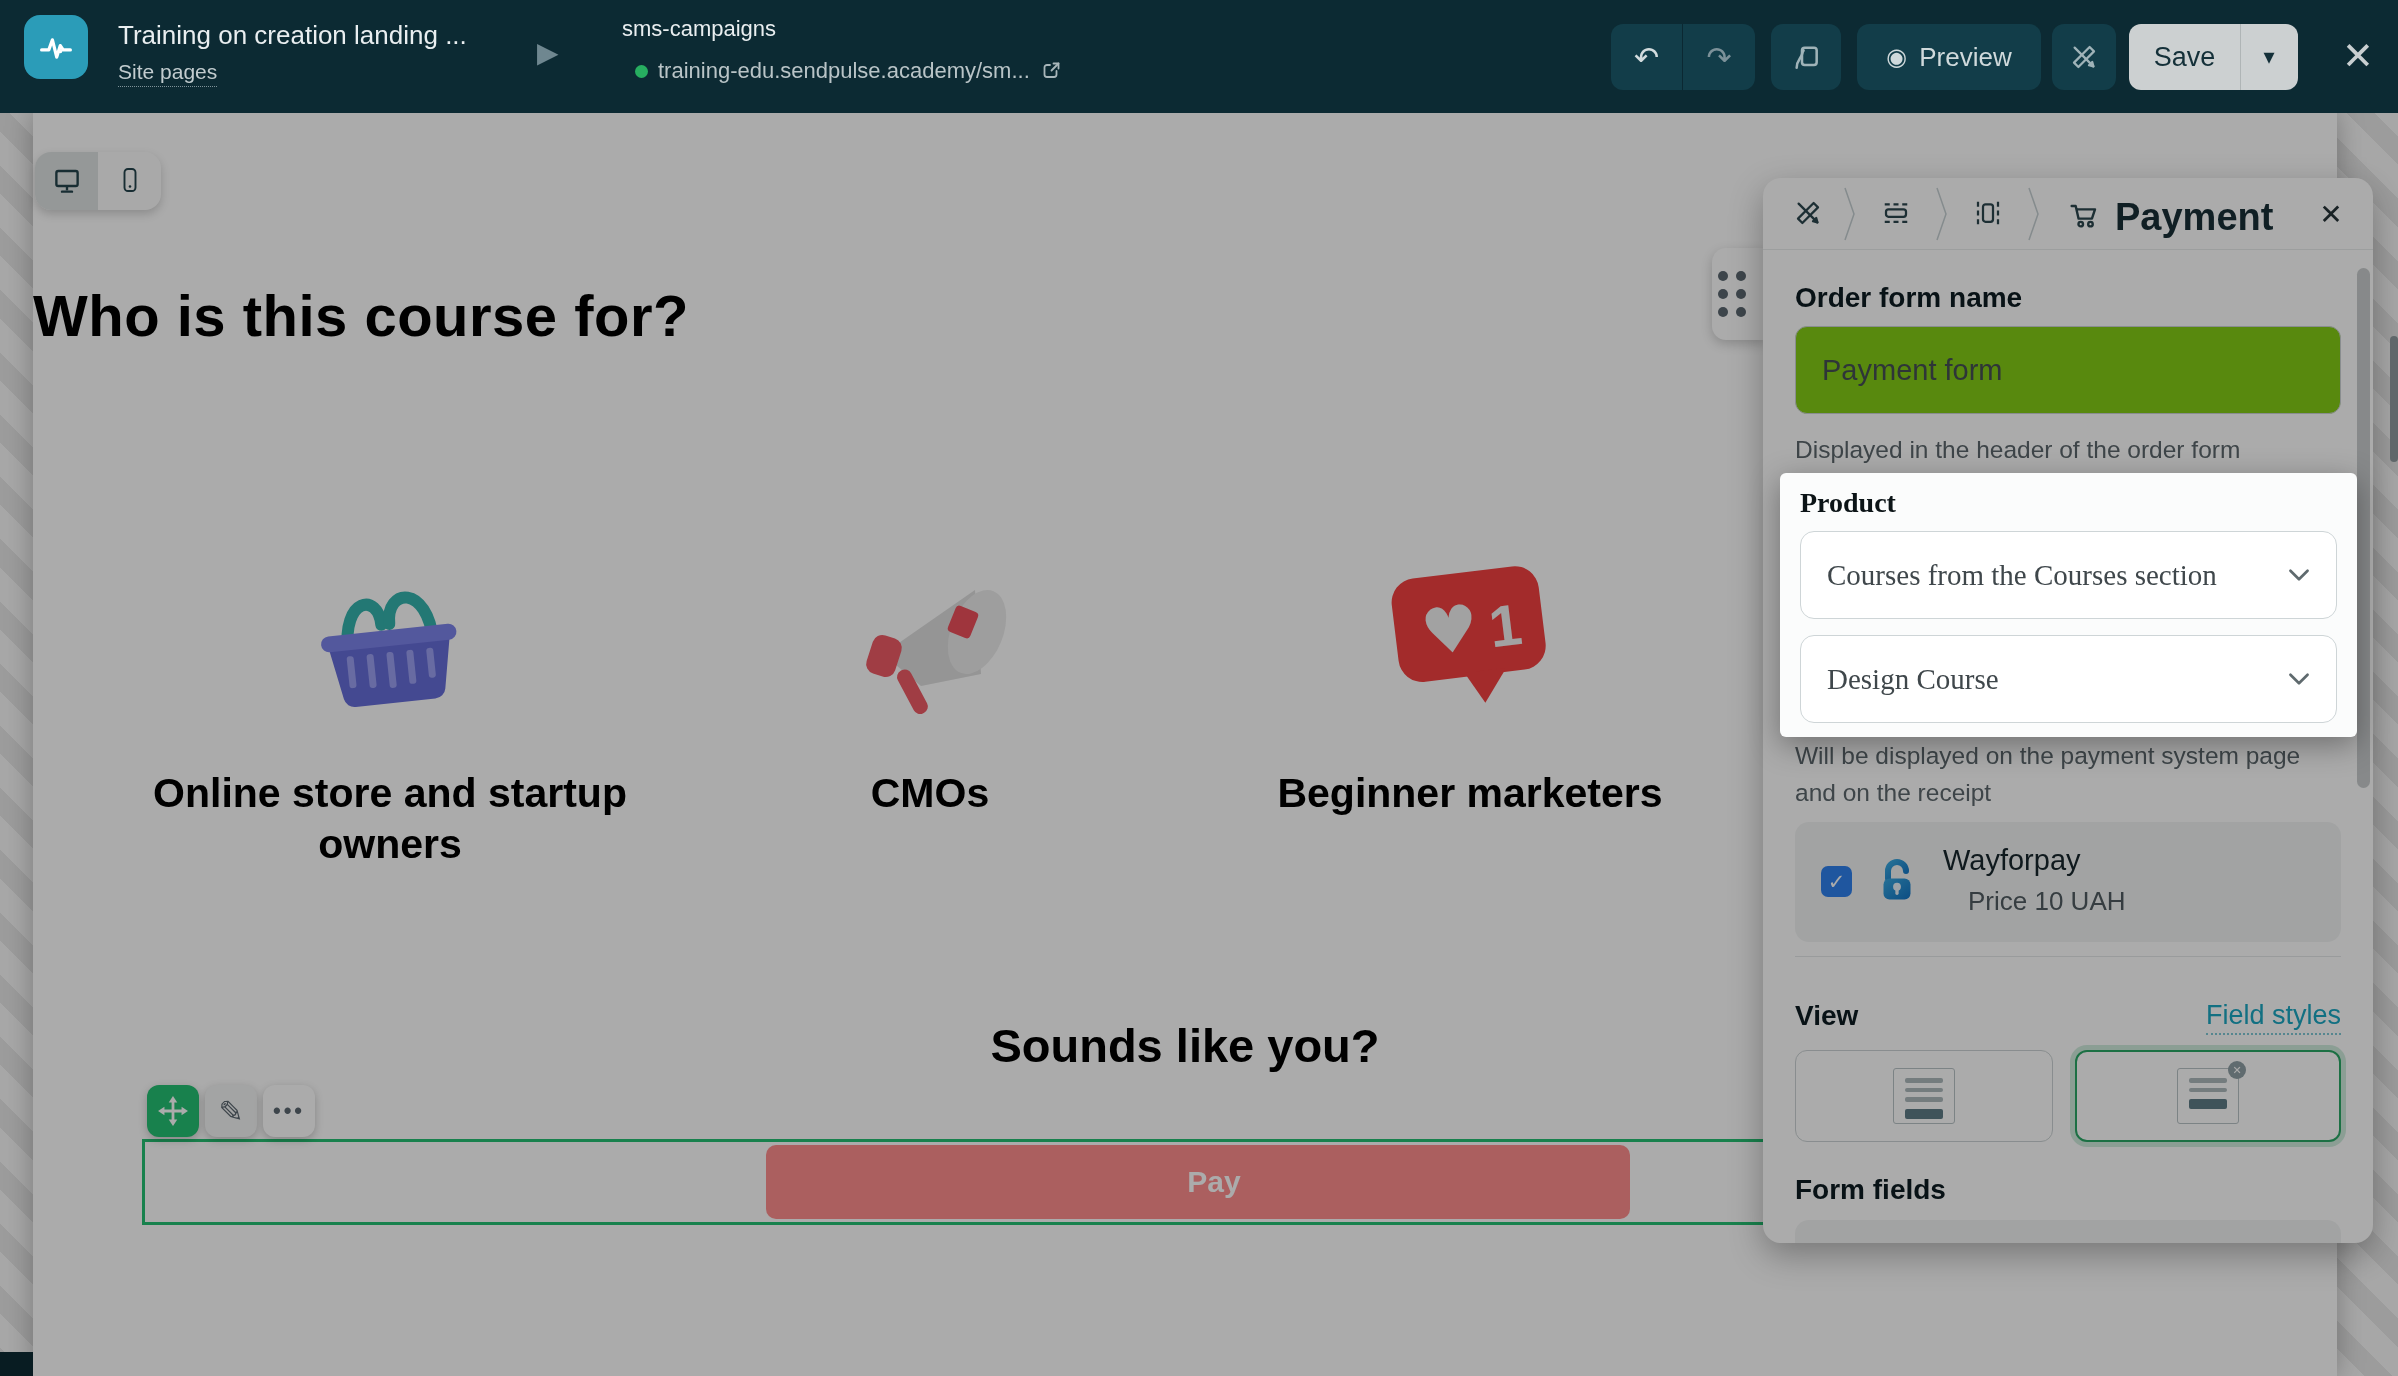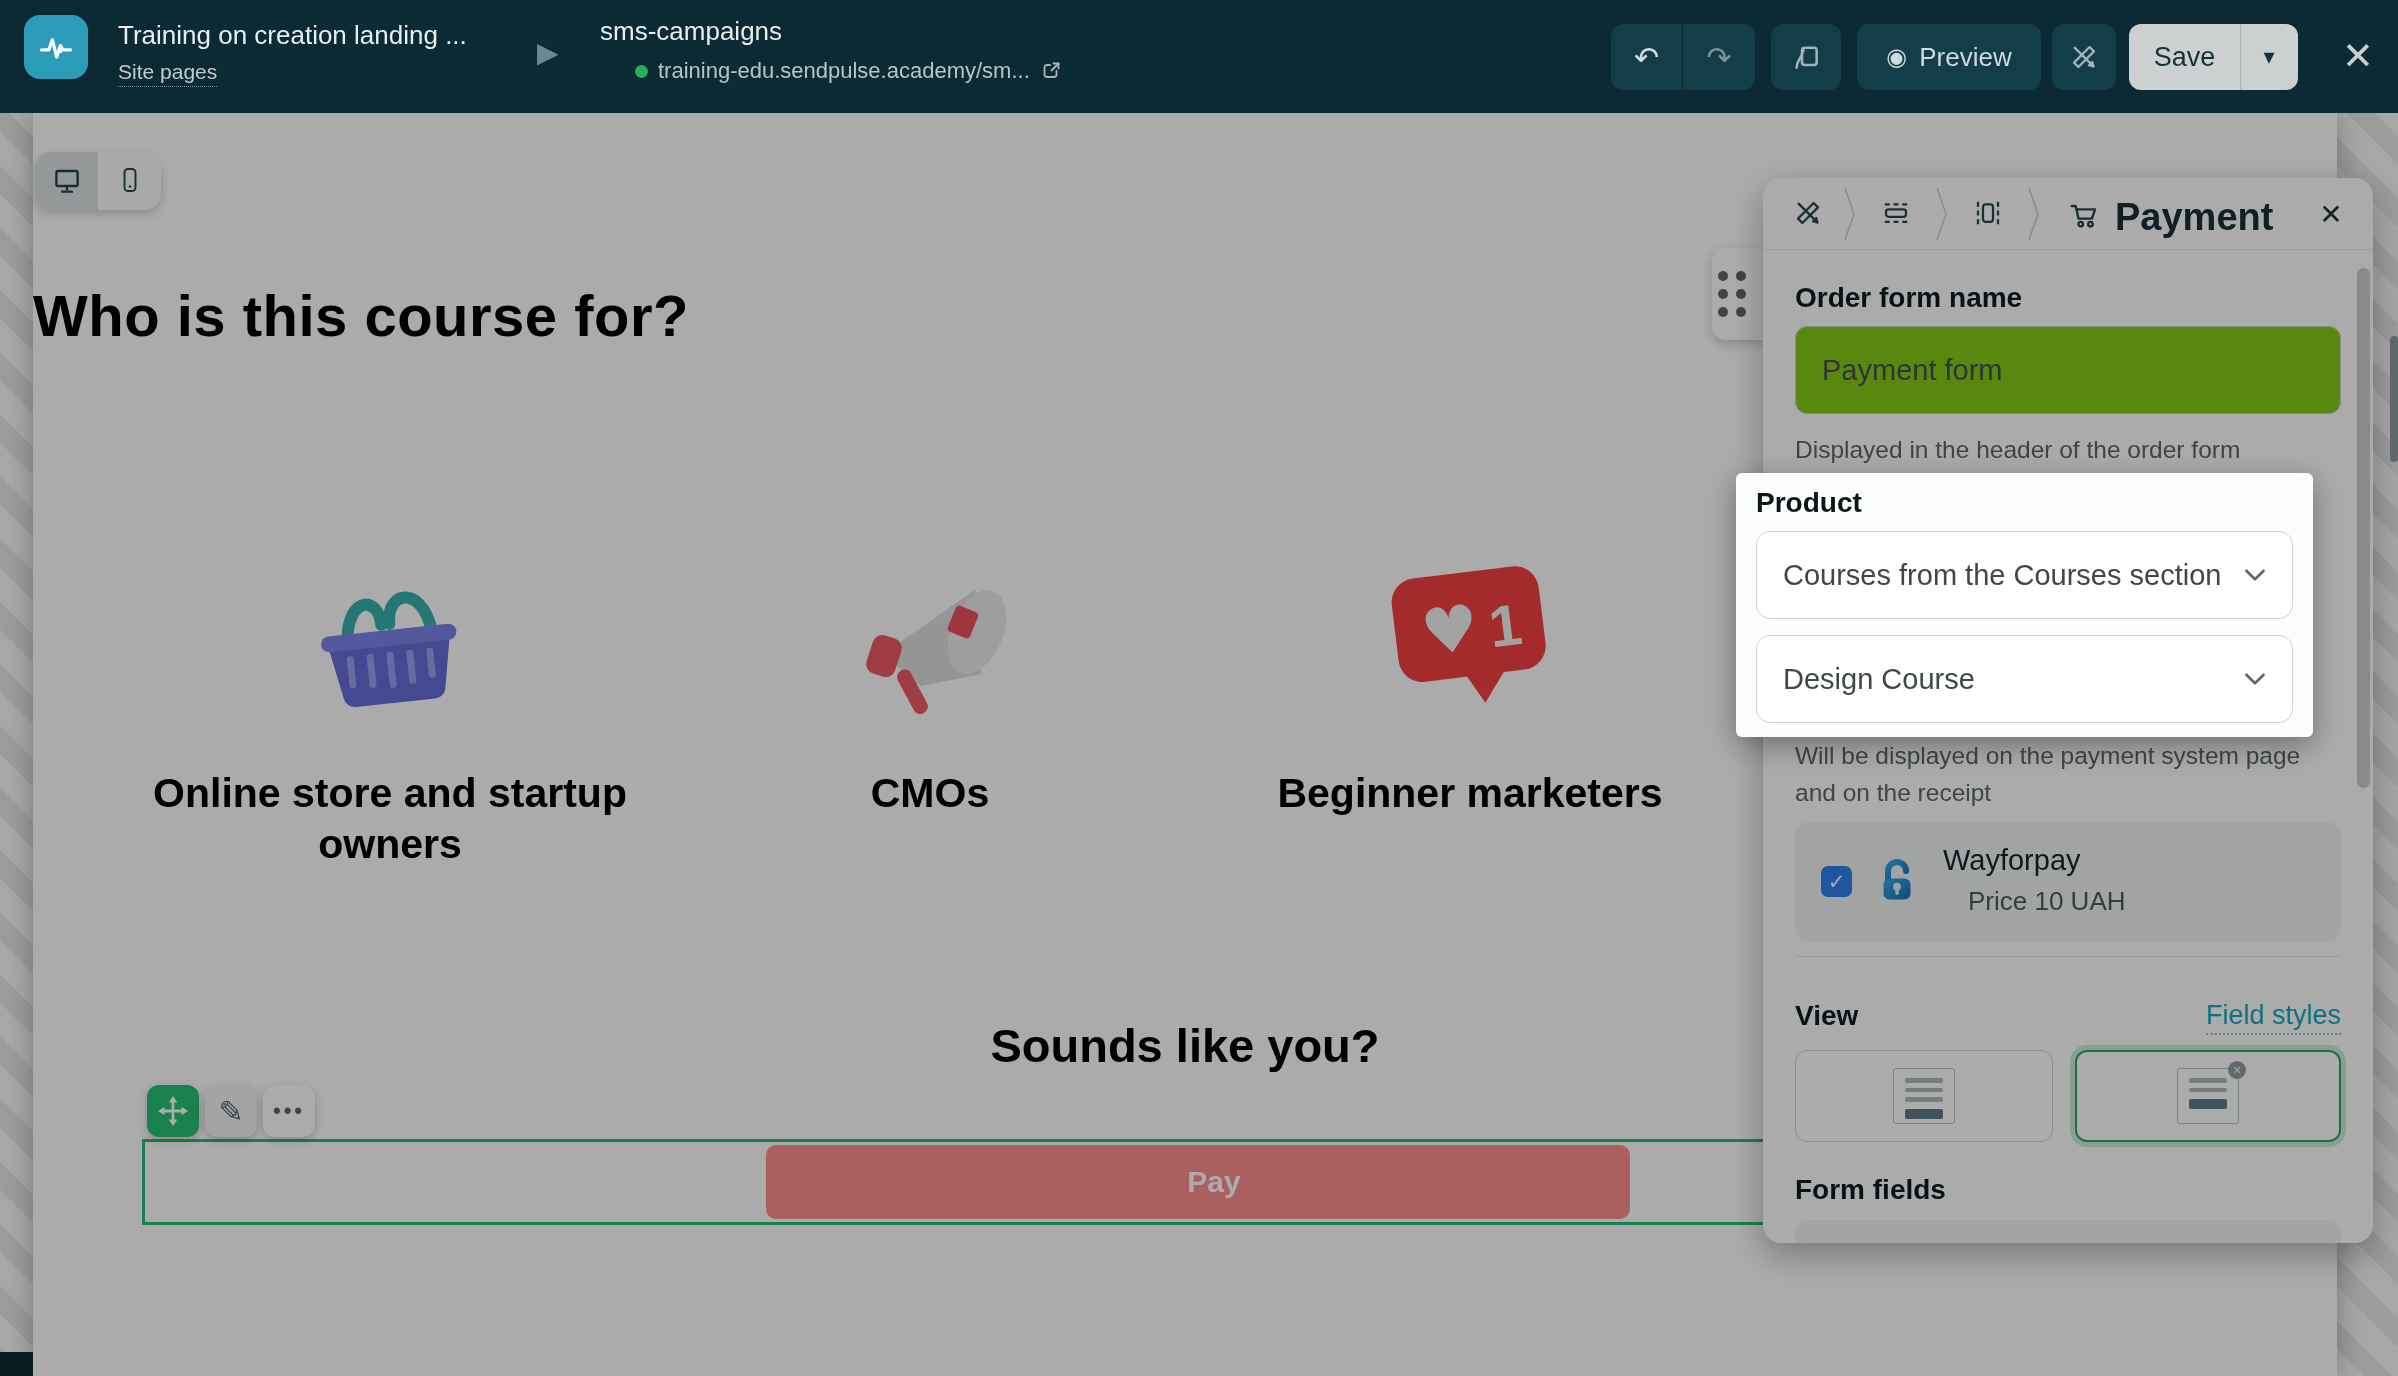--- a/index.html
+++ b/index.html
@@ -17,21 +17,21 @@
     box-shadow:0 0 26px rgba(0,0,0,.28); }
 
   
   #header { left:0; top:0; width:2398px; height:113px; background:#0c2a33; z-index:80; }
   #logo { left:24px; top:15px; width:64px; height:64px; border-radius:16px; background:#2b9cb8;
     display:flex; align-items:center; justify-content:center; }
   #project-title { left:118px; top:20px; color:#e9eef0; font-size:26px; white-space:nowrap; }
   #project-subtitle { left:118px; top:60px; color:#c2cccf; font-size:21px;
     border-bottom:1.5px dotted #7f939a; padding-bottom:2px; cursor:pointer; }
   #project-arrow { left:537px; top:36px; color:#6f8790; font-size:28px; }
-  #page-name { left:600px; top:16px; color:#e9eef0; font-size:26px; white-space:nowrap; }
+  #page-name { left:622px; top:16px; color:#e9eef0; font-size:22px; white-space:nowrap; }
   #page-url-row { left:635px; top:58px; display:flex; align-items:center; gap:10px; }
   #status-dot { width:13px; height:13px; border-radius:50%; background:#27ae60; }
   #page-url { color:#b9c4c7; font-size:22px; white-space:nowrap; }
   .hbtn { position:absolute; top:24px; height:66px; background:#123d49; border-radius:12px;
     display:flex; align-items:center; justify-content:center; cursor:pointer; }
   #undo-group { left:1611px; width:144px; }
   .half { width:72px; height:66px; display:flex; align-items:center; justify-content:center; font-size:30px; }
   #undo-half { color:#d3dcde; border-right:1px solid #0b2832; }
   #redo-half { color:#7c9199; }
   #brush-btn { left:1771px; width:70px; }
@@ -94,22 +94,22 @@
     align-items:center; justify-content:center; color:#263338; font-size:28px; font-weight:bold; cursor:pointer; }
 
   .p-label { position:absolute; left:32px; font-size:28px; font-weight:bold; color:#0d1b21; }
   #lbl-order-name { top:104px; }
   #input-order-name { position:absolute; left:32px; top:148px; width:546px; height:88px;
     border:1.5px solid #ccd3d5; border-radius:12px; font-size:29px; color:#454f54; padding:0 26px;
     font-family:"Liberation Sans","DejaVu Sans",sans-serif; background:#84cc16; }
   #hint-order-name { position:absolute; left:32px; top:258px; font-size:24.5px; color:#5d686d; }
 
   
-  #product-block { left:1736px; top:473px; width:577px; height:264px; background:#fbfcfc;
-    border-radius:6px; z-index:60; box-shadow:0 8px 30px rgba(0,0,0,.35); }
+  #product-block { left:1780px; top:473px; width:577px; height:264px; background:#fbfcfc;
+    border-radius:6px; z-index:60; box-shadow:0 8px 30px rgba(0,0,0,.35);font-family:Liberation Serif, serif; }
   #lbl-product { position:absolute; left:20px; top:14px; font-size:28px; font-weight:bold; color:#0c1417; }
   .selectbox { position:absolute; left:20px; width:537px; height:88px; background:#fff;
     border:1.5px solid #ced5d7; border-radius:14px; display:flex; align-items:center;
     padding:0 26px; font-size:29px; color:#3f474b; cursor:pointer; }
   #select-source { top:58px; } #select-course { top:162px; }
   .selectbox .chev { margin-left:auto; }
 
   #hint-product { position:absolute; left:32px; top:560px; width:520px; font-size:24.5px;
     color:#5d686d; line-height:1.5; }
 

